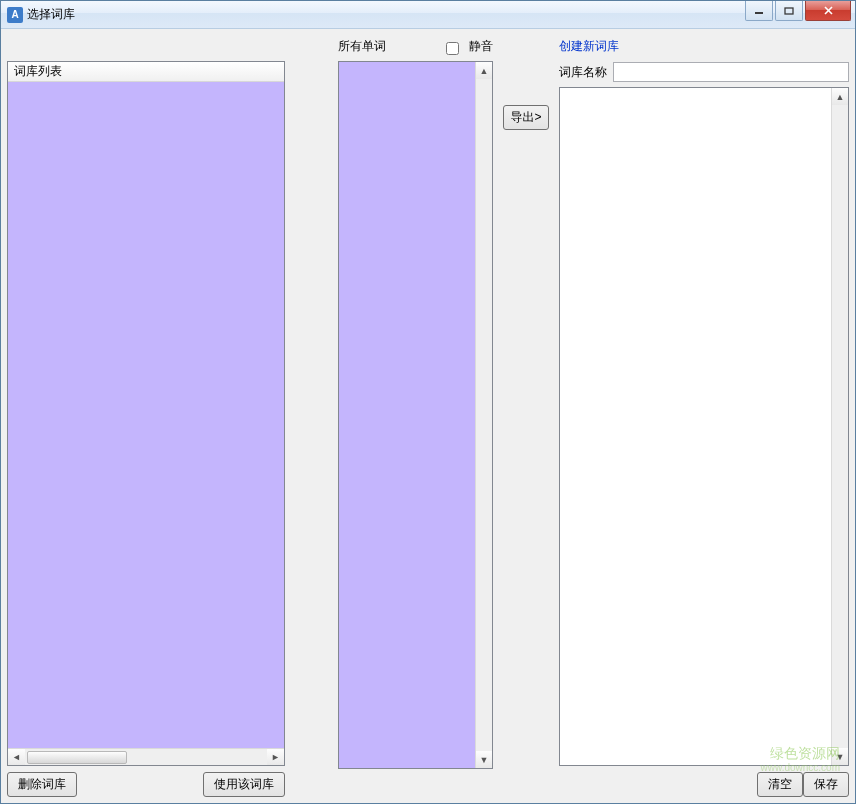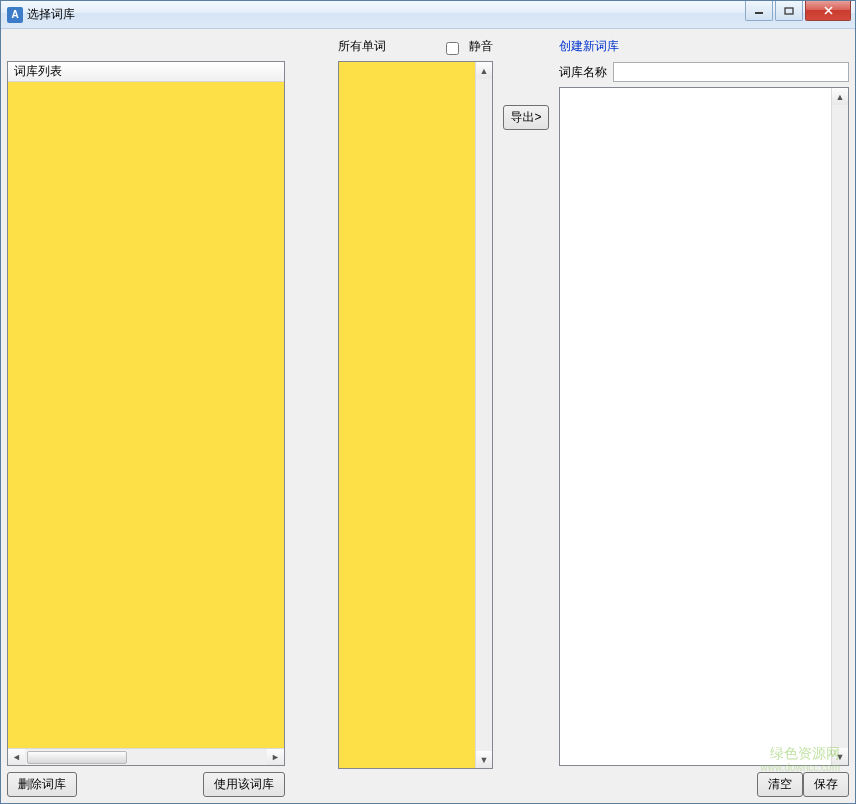--- a/index.html
+++ b/index.html
@@ -88,21 +88,21 @@
     .col-right { flex: 1; }
     .header-row {
       height: 22px;
       display: flex;
       align-items: center;
       margin-bottom: 4px;
       gap: 6px;
     }
     .label-blue { color: #0033cc; }
     .listbox {
-      background: #fde047;
+      background: #c4b5fd;
       border: 1px solid #828790;
       flex: 1;
       overflow: hidden;
       position: relative;
     }
     .thead {
       height: 20px;
       background: linear-gradient(to bottom, #ffffff, #f0f0f0);
       border-bottom: 1px solid #d8d8d8;
       display: flex;

